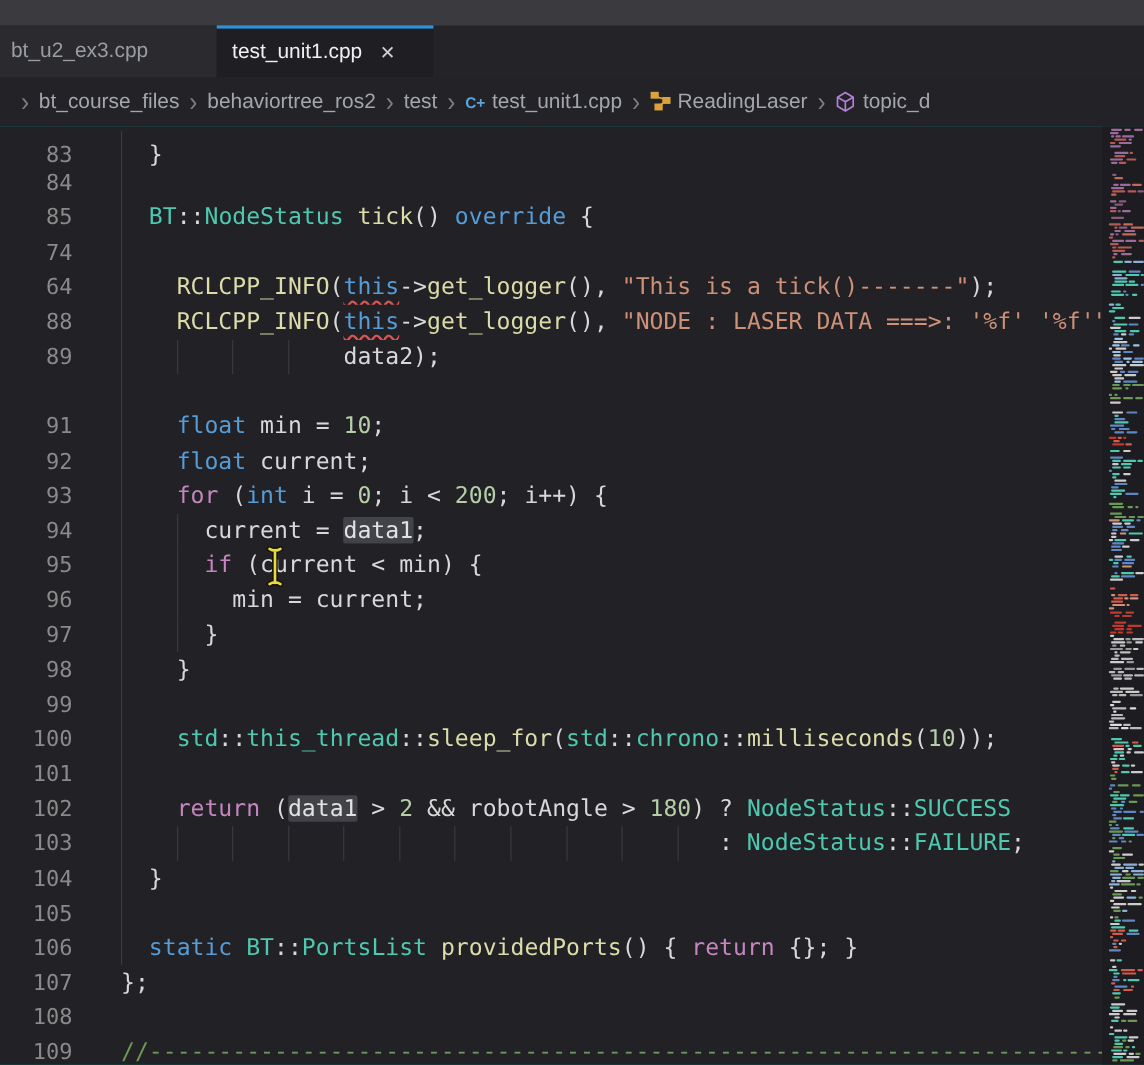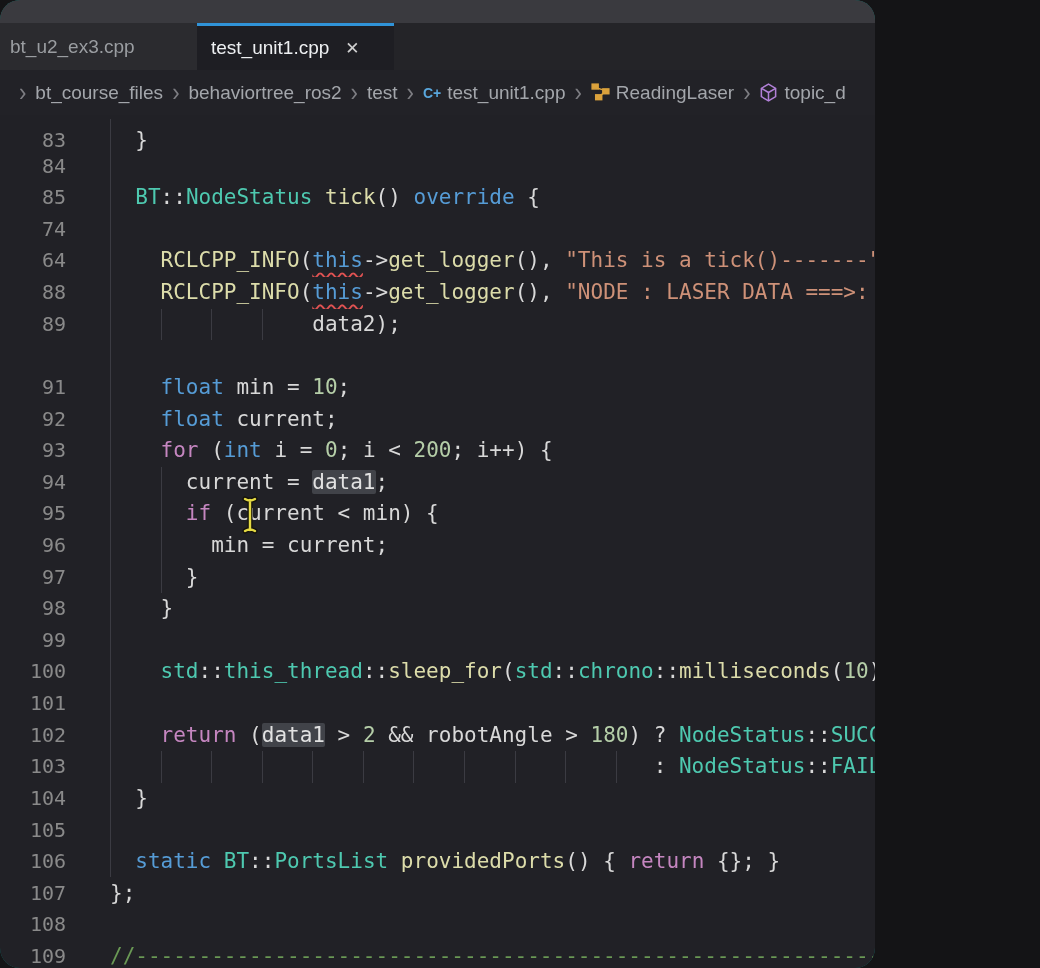--- a/index.html
+++ b/index.html
@@ -1,17 +1,17 @@
 <!DOCTYPE html>
 <html><head>
 <meta charset="utf-8">
 <style>
   html,body{margin:0;padding:0;background:#141416;}
-  #root{position:relative;width:875px;height:968px;overflow:hidden;background:#0f766e;
-        font-family:"Liberation Sans",sans-serif;border-radius:20px;}
+  #root{position:relative;width:1040px;height:968px;overflow:hidden;background:#0f766e;
+        font-family:"Liberation Sans",sans-serif;}
   
   .top-strip{position:absolute;left:0;top:0;width:1040px;height:23px;background:#3a3a3f;}
   .tabbar{position:absolute;left:0;top:23px;width:1040px;height:47px;background:#242428;}
   .tab{position:absolute;top:0;height:47px;display:flex;align-items:center;box-sizing:border-box;cursor:pointer;}
   .tab.inactive{left:0;width:197px;background:#2b2b2f;padding-left:10px;}
   .tab.inactive .tab-label{color:#9a9da1;font-size:19px;}
   .tab.active{left:197px;width:197px;background:#1e1e23;border-top:3px solid #3093d8;padding-left:14px;}
   .tab.active .tab-label{color:#eef0f2;font-size:19px;}
   .tab-close{margin-left:16px;color:#cfcfcf;font-size:17px;line-height:1;cursor:pointer;}
   

